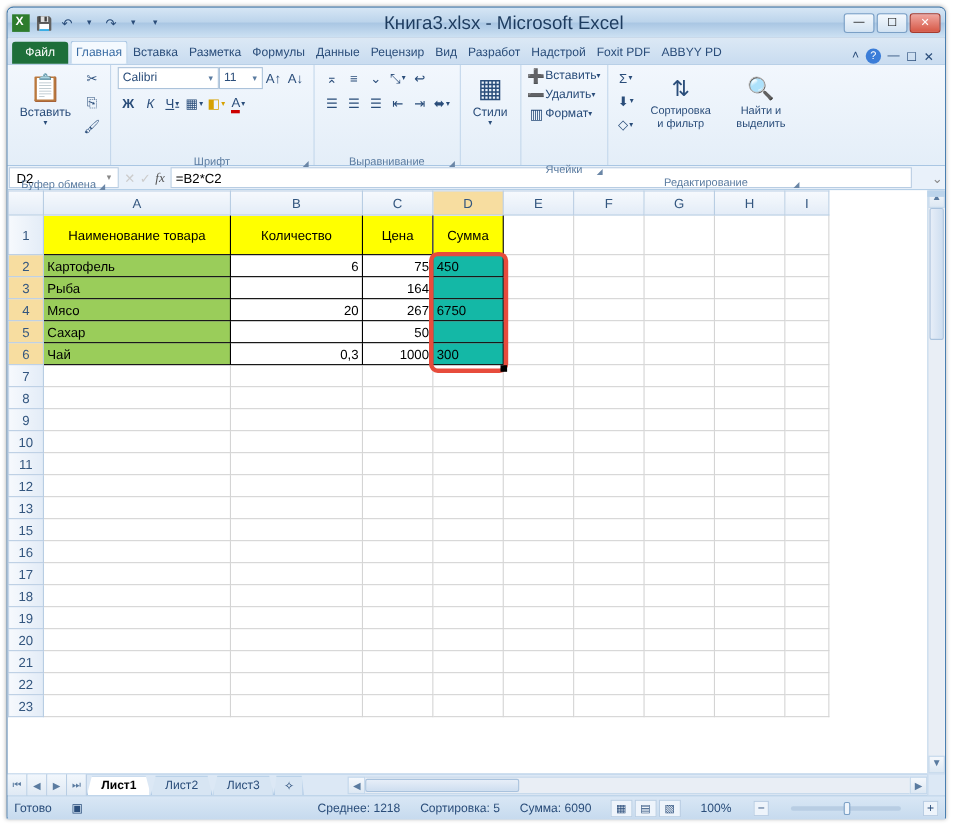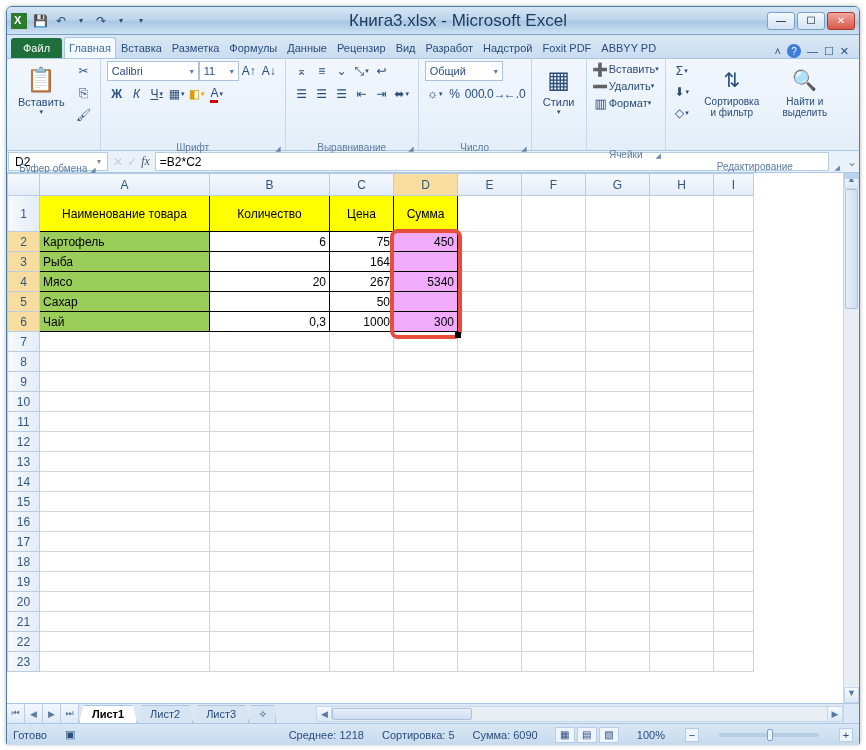--- a/index.html
+++ b/index.html
@@ -58,21 +58,21 @@
 table.ss{border-collapse:collapse;table-layout:fixed;font-size:12px;color:#000;}
 table.ss th, table.ss td{border:1px solid #d4d4d4;height:20px;padding:0 3px;overflow:hidden;white-space:nowrap;font-weight:normal;}
 table.ss thead th{background:linear-gradient(#f6f9fd,#e3ecf7);text-align:center;color:#33567f;height:22px;border-color:#b8cde3;cursor:pointer;}
 table.ss thead th.sel-col{background:#f7dda0;}
 table.ss tbody th{background:linear-gradient(90deg,#f6f9fd,#e3ecf7);text-align:center;color:#33567f;width:32px;border-color:#b8cde3;cursor:pointer;}
 table.ss tbody th.sel-row{background:#f7dda0;}
 .corner{width:32px;background:#e3ecf7;border:1px solid #b8cde3;}
 .hdr-cell{background:#ffff00 !important;text-align:center;font-size:12px;border:1px solid #000 !important;height:36px !important;}
 .name-cell{background:#9acd5a;border:1px solid #000 !important;}
 .data-cell{border:1px solid #000 !important;text-align:right;}
-.sum-cell{background:#f0abfc;border:1px solid #000 !important;text-align:right;}
+.sum-cell{background:#14b8a6;border:1px solid #000 !important;text-align:left;}
 .sel-outline{position:absolute;border:4px solid #e74c3c;border-radius:8px;pointer-events:none;z-index:5;}
 .fill-handle{position:absolute;width:6px;height:6px;background:#000;right:-3px;bottom:-3px;}
 
 
 .vscroll{position:absolute;right:0;top:0;bottom:0;width:16px;background:#e9eef5;border-left:1px solid #c4d7eb;}
 .vscroll .arr{height:16px;text-align:center;font-size:9px;color:#5a7ba0;background:linear-gradient(#f5f8fc,#dde8f3);border:1px solid #c4d7eb;cursor:pointer;}
 .vscroll .track{position:absolute;top:16px;bottom:16px;left:0;right:0;}
 .vscroll .thumb{position:absolute;left:1px;right:1px;top:0;height:120px;background:linear-gradient(90deg,#e7eef8,#cedef0);border:1px solid #a9c2dd;border-radius:2px;}
 .split{position:absolute;top:0;right:0;width:16px;height:6px;background:#bcd4eb;z-index:2;cursor:row-resize;}
 
@@ -198,33 +198,20 @@
           <span class="mini">☰</span>
           <span class="mini">☰</span>
           <span class="mini">⇤</span>
           <span class="mini">⇥</span>
           <span class="mini dd">⬌</span>
         </div>
       </div>
       <div class="group-label">Выравнивание</div>
     </div>
 
-    <div class="group">
-      <div class="group-body col" style="gap:3px;">
-        <div class="sel" style="width:78px;">Общий</div>
-        <div class="row">
-          <span class="mini dd">☼</span>
-          <span class="mini">%</span>
-          <span class="mini">000</span>
-          <span class="mini">.0→</span>
-          <span class="mini">←.0</span>
-        </div>
-      </div>
-      <div class="group-label">Число</div>
-    </div>
 
     <div class="group" style="border-right:1px solid #c4d7eb;">
       <div class="group-body">
         <div class="big-btn">
           <span class="ico ico-lg">▦</span>
           <span>Стили</span>
           <span style="font-size:7px;">▾</span>
         </div>
       </div>
       <div class="group-label" style="visibility:hidden;">.</div>
@@ -347,21 +334,21 @@
               <td></td>
               <td></td>
               <td></td>
               <td></td>
             </tr>
             <tr>
               <th class="sel-row">4</th>
               <td class="name-cell">Мясо</td>
               <td class="data-cell">20</td>
               <td class="data-cell">267</td>
-              <td class="sum-cell">5340</td>
+              <td class="sum-cell">6750</td>
               <td></td>
               <td></td>
               <td></td>
               <td></td>
               <td></td>
             </tr>
             <tr>
               <th class="sel-row">5</th>
               <td class="name-cell">Сахар</td>
               <td class="data-cell"></td>
@@ -452,32 +439,20 @@
               <td></td>
               <td></td>
               <td></td>
               <td></td>
               <td></td>
               <td></td>
               <td></td>
             </tr>
             <tr>
               <th>13</th>
-              <td></td>
-              <td></td>
-              <td></td>
-              <td></td>
-              <td></td>
-              <td></td>
-              <td></td>
-              <td></td>
-              <td></td>
-            </tr>
-            <tr>
-              <th>14</th>
               <td></td>
               <td></td>
               <td></td>
               <td></td>
               <td></td>
               <td></td>
               <td></td>
               <td></td>
               <td></td>
             </tr>

